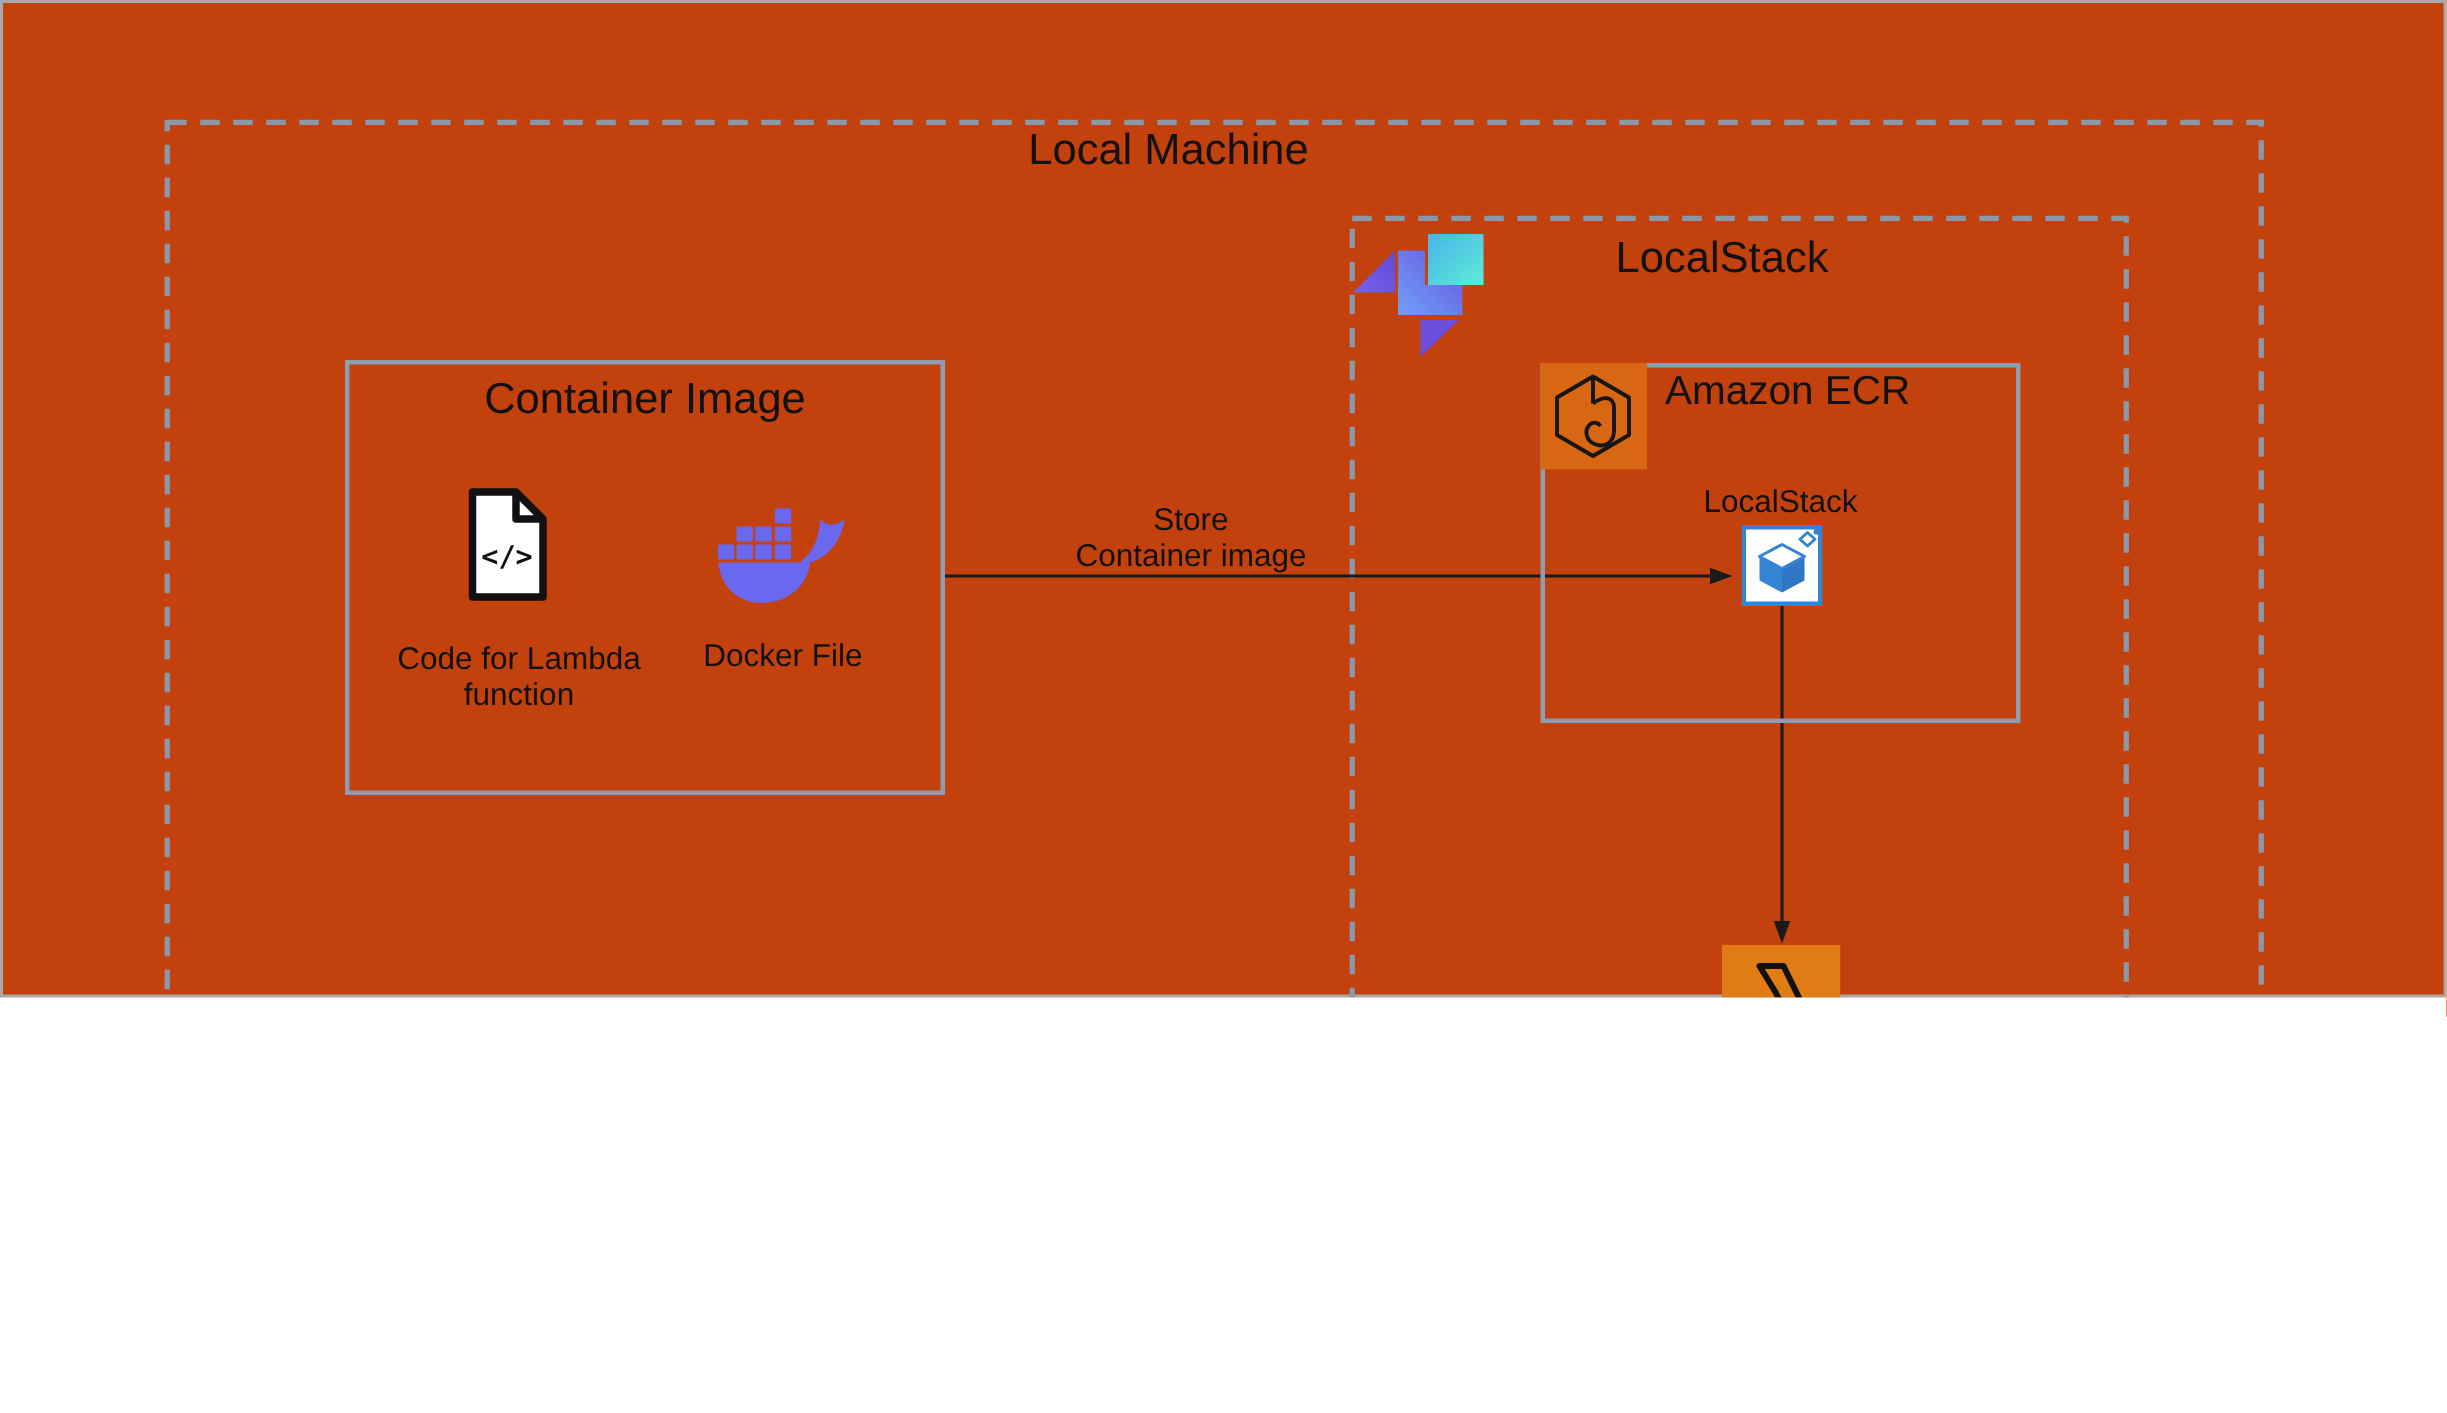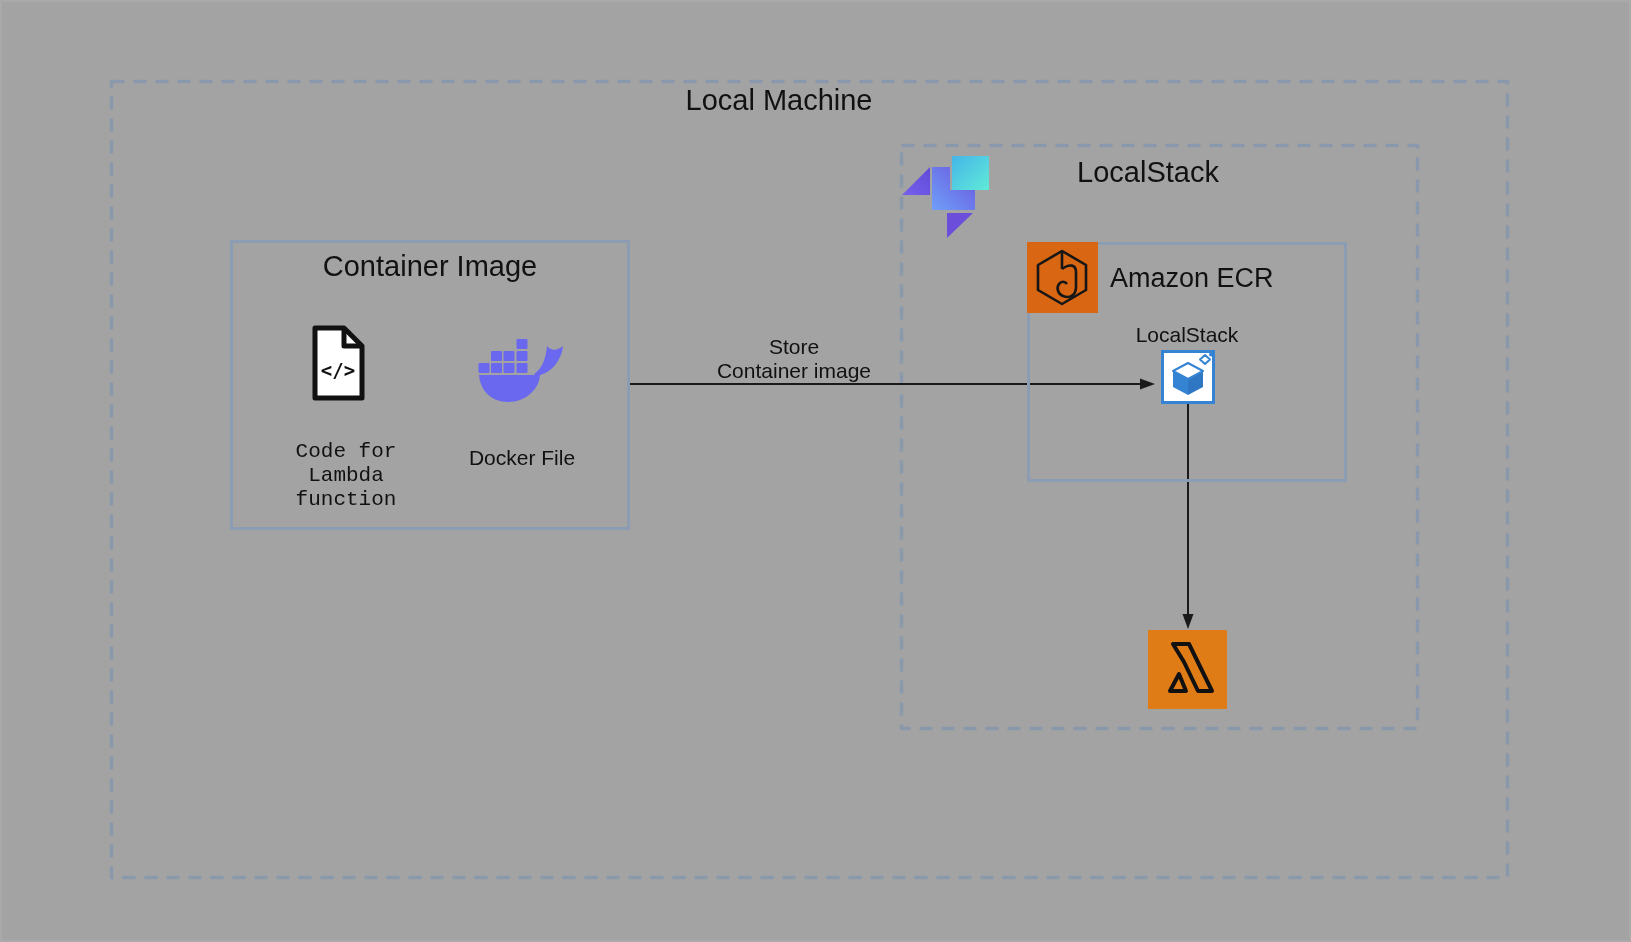--- a/index.html
+++ b/index.html
@@ -1,19 +1,19 @@
 <!DOCTYPE html>
 <html><head>
 <meta charset="utf-8">
 <style>
   html,body{margin:0;padding:0;background:#ffffff;}
   .page{
     position:relative;
-    width:1631px;height:942px;
-    background:#a3a3a3;
+    width:1631px;height:665px;
+    background:#c2410c;
     font-family:"Liberation Sans", sans-serif;
     color:#141414;
     overflow:hidden;
   }
   .frame{position:absolute;inset:0;border:2px solid #a9a9a9;pointer-events:none;}
   .abs{position:absolute;}
   .box-solid{border:3px solid #8C9CB2;background:transparent;box-sizing:border-box;}
   .title-lg{font-size:29px;line-height:30px;text-align:center;color:#111;}
   .title-md{font-size:27px;line-height:28px;color:#111;}
   .label{font-size:21px;line-height:24px;text-align:center;color:#111;}
@@ -43,40 +43,40 @@
   <div class="abs title-lg" style="left:579px;top:85px;width:400px;">Local Machine</div>
 
   <div class="abs box-solid" style="left:230px;top:240px;width:400px;height:290px;"></div>
   <div class="abs title-lg" style="left:230px;top:251px;width:400px;">Container Image</div>
 
   <svg class="abs" style="left:310px;top:324px;" width="57" height="78" viewBox="0 0 57 78">
     <path d="M5,4 H34 L52,22 V74 H5 Z" fill="#ffffff" stroke="#111111" stroke-width="5" stroke-linejoin="round"></path>
     <path d="M34,4 V22 H52" fill="none" stroke="#111111" stroke-width="5" stroke-linejoin="round"></path>
     <text x="28" y="53" text-anchor="middle" style="font-family:'DejaVu Sans Mono', monospace;font-weight:700;font-size:19px;fill:#111111;">&lt;/&gt;</text>
   </svg>
-  <div class="abs label" style="left:256px;top:440px;width:180px;font-family:Liberation Mono, monospace;">
+  <div class="abs label" style="left:256px;top:428px;width:180px;">
     <div>Code for Lambda</div>
     <div>function</div>
   </div>
 
   <svg class="abs" style="left:478px;top:337px;" width="90" height="68" viewBox="0 0 90 68">
     <g fill="#6B68F0">
       <rect x="38.5" y="2" width="11" height="10" rx="1"></rect>
       <rect x="13" y="14" width="11" height="10" rx="1"></rect>
       <rect x="25.5" y="14" width="11" height="10" rx="1"></rect>
       <rect x="38.5" y="14" width="11" height="10" rx="1"></rect>
       <rect x="0.5" y="26" width="11" height="10" rx="1"></rect>
       <rect x="13" y="26" width="11" height="10" rx="1"></rect>
       <rect x="25.5" y="26" width="11" height="10" rx="1"></rect>
       <rect x="38.5" y="26" width="11" height="10" rx="1"></rect>
       <path d="M1,38 L62,38 C61,52 48,65 30,65 C13,65 2,53 1,38 Z"></path>
       <path d="M58,39 C70,37 78,29 82,20 C83.5,17 84.5,13 85,9 C79,14 73,14 69,9 C68,20 65,31 56,37 Z"></path>
     </g>
   </svg>
-  <div class="abs label" style="left:442px;top:426px;width:160px;margin-top:20px;">Docker File</div>
+  <div class="abs label" style="left:442px;top:426px;width:160px;">Docker File</div>
 
   <div class="abs title-lg" style="left:998px;top:157px;width:300px;">LocalStack</div>
 
   <div class="abs label" style="left:694px;top:335px;width:200px;">
     <div>Store</div>
     <div>Container image</div>
   </div>
   <svg class="abs" style="left:898px;top:150px;" width="95" height="95" viewBox="0 0 95 95">
     <defs>
       <linearGradient id="g-tri" x1="0" y1="1" x2="1" y2="0">
@@ -100,21 +100,21 @@
 
   <div class="abs box-solid" style="left:1027px;top:242px;width:320px;height:240px;"></div>
   <svg class="abs" style="left:1027px;top:242px;" width="71" height="71" viewBox="0 0 71 71">
     <rect x="0" y="0" width="71" height="71" fill="#D86613"></rect>
     <g fill="none" stroke="#161616" stroke-width="2.6" stroke-linejoin="round">
       <path d="M35,9 L59,23 V48 L35,62 L11,48 V23 Z"></path>
       <path d="M35,9 V27"></path>
       <path d="M35,27 C43,21 49,23 49,30 L49,45 C49,53 43,57 36,54 C31,52 29,46 32,42 C34,39 38,39 40,42"></path>
     </g>
   </svg>
-  <div class="abs title-md" style="left:1110px;top:264px;">Amazon ECR</div>
+  <div class="abs title-md" style="left:1110px;top:246px;">Amazon ECR</div>
 
   <div class="abs label" style="left:1087px;top:323px;width:200px;">LocalStack</div>
   <svg class="abs" style="left:1161px;top:350px;" width="54" height="54" viewBox="0 0 54 54">
     <rect x="1.5" y="1.5" width="51" height="51" fill="#ffffff" stroke="#3584D4" stroke-width="3"></rect>
     <polygon points="12,21 27,29 27,45 12,37" fill="#3584D4"></polygon>
     <polygon points="42,21 27,29 27,45 42,37" fill="#2F77C2"></polygon>
     <polygon points="27,13 42,21 27,29 12,21" fill="#ffffff" stroke="#3584D4" stroke-width="2" stroke-linejoin="round"></polygon>
     <polygon points="44,5 49,9.5 44,14 39,9.5" fill="#ffffff" stroke="#3584D4" stroke-width="2" stroke-linejoin="round"></polygon>
     <circle cx="50" cy="4.5" r="2" fill="#3584D4"></circle>
   </svg>

